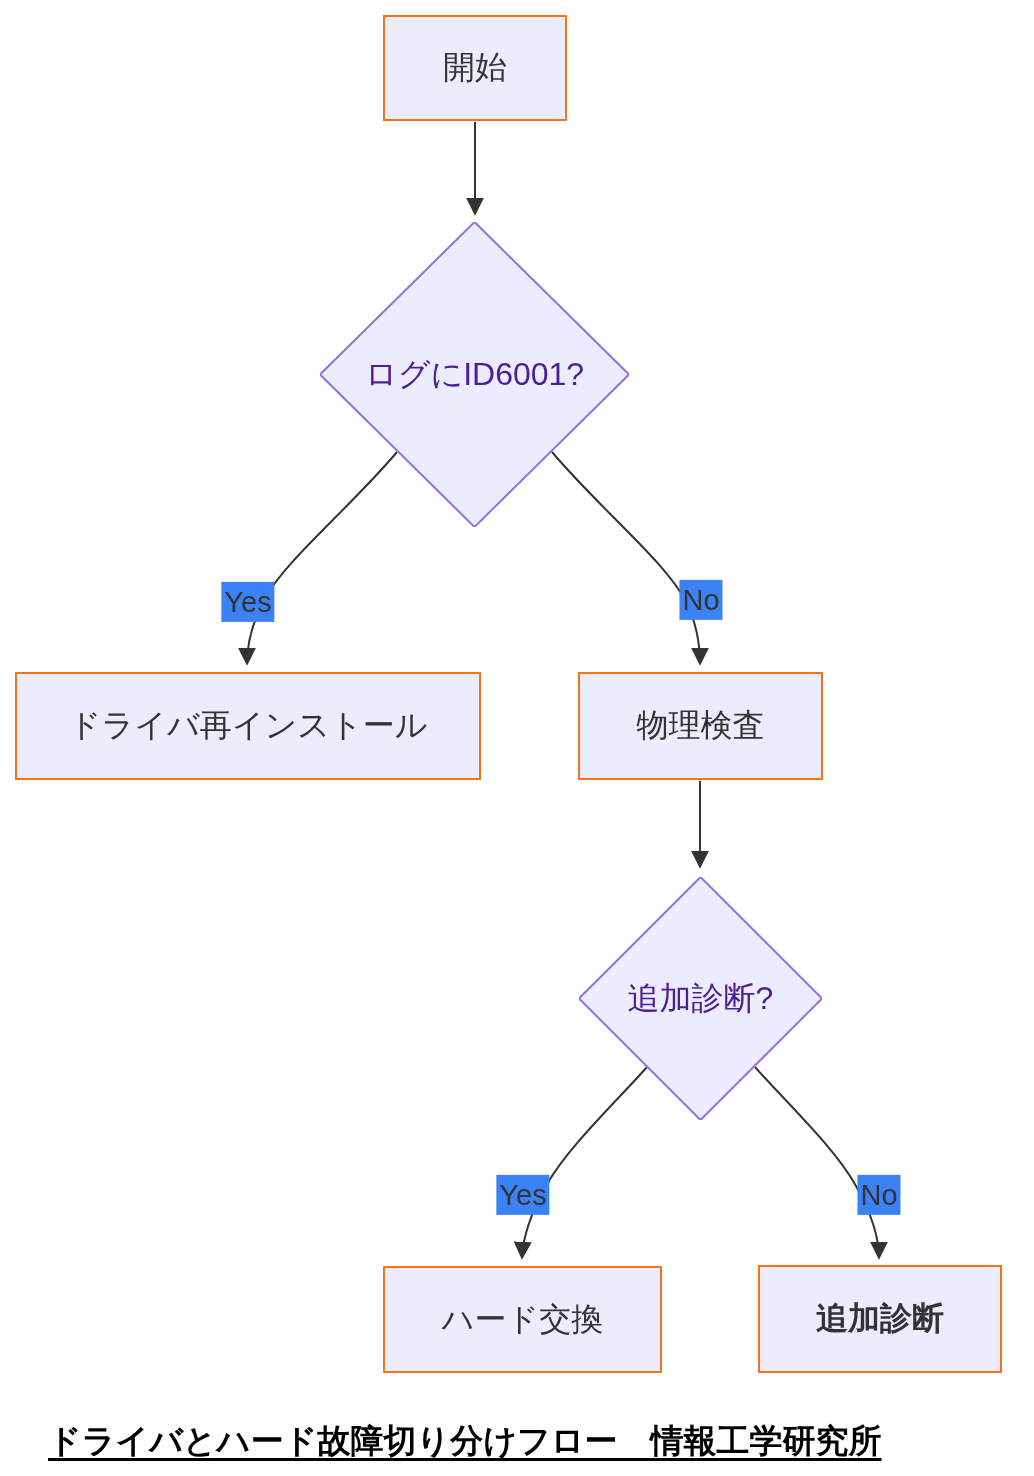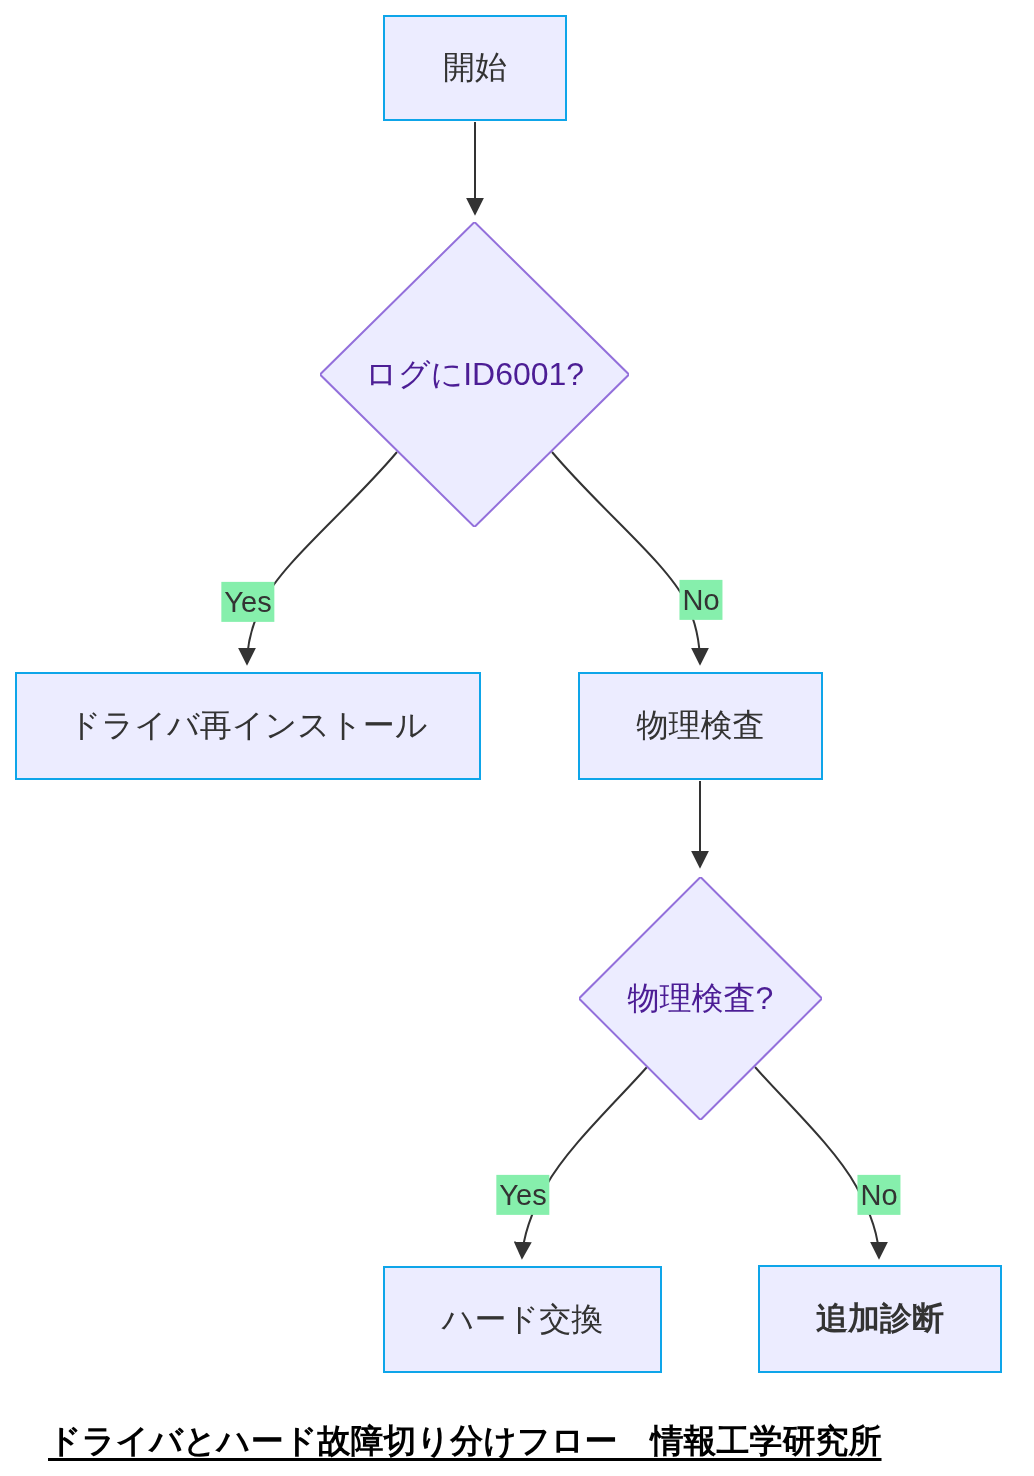--- a/index.html
+++ b/index.html
@@ -24,21 +24,21 @@
   }
   svg.edges path.edge {
     fill: none;
     stroke: #333333;
     stroke-width: 2px;
   }
   .node-rect {
     position: absolute;
     box-sizing: border-box;
     background: #ECECFF;
-    border: 2px solid #0ea5e9;
+    border: 2px solid #f97316;
     display: flex;
     align-items: center;
     justify-content: center;
     color: #333333;
     font-size: 32px;
     z-index: 2;
     text-align: center;
     white-space: nowrap;
   }
   .diamond {
@@ -62,21 +62,21 @@
     stroke: #9370DB;
     stroke-width: 2px;
   }
   .diamond .diamond-label {
     position: relative;
     z-index: 1;
   }
   .edge-label {
     position: absolute;
     transform: translate(-50%, -50%);
-    background: #86efac;
+    background: #3b82f6;
     color: #333333;
     font-size: 29px;
     line-height: 1.25;
     padding: 2px 3px;
     z-index: 3;
     white-space: nowrap;
   }
   .caption {
     position: absolute;
     left: 4px;
@@ -127,21 +127,21 @@
   </div>
 
   <div class="node-rect" style="left:578px; top:672px; width:245px; height:108px;font-family:Liberation Serif, serif;">
     <span>物理検査</span>
   </div>
 
   <div class="diamond" style="left:579px; top:877px; width:243px; height:243px;">
     <svg class="diamond-shape" viewBox="0 0 100 100" preserveAspectRatio="none">
       <polygon points="50,0 100,50 50,100 0,50" vector-effect="non-scaling-stroke"></polygon>
     </svg>
-    <span class="diamond-label">物理検査?</span>
+    <span class="diamond-label">追加診断?</span>
   </div>
 
   <div class="node-rect" style="left:383px; top:1266px; width:279px; height:107px;">
     <span>ハード交換</span>
   </div>
 
   <div class="node-rect" style="left:758px; top:1265px; width:244px; height:108px;font-weight:bold;">
     <span>追加診断</span>
   </div>
 

